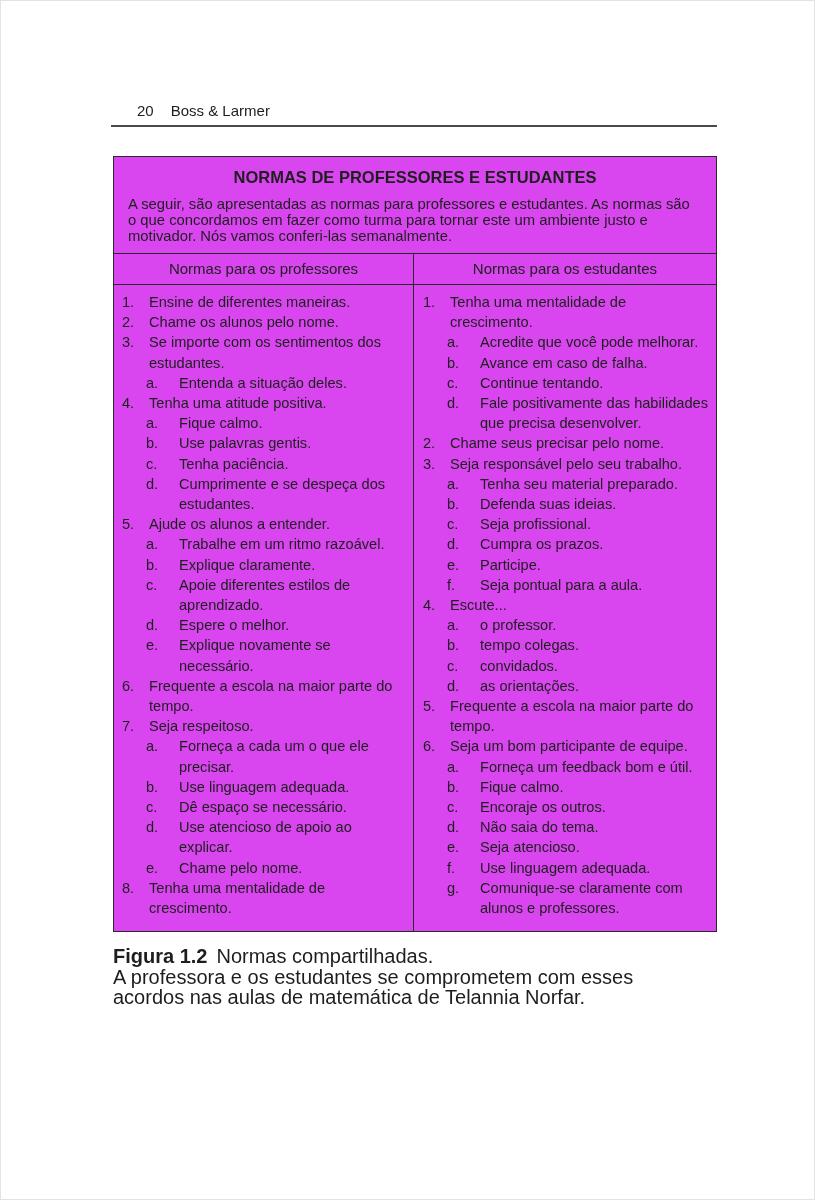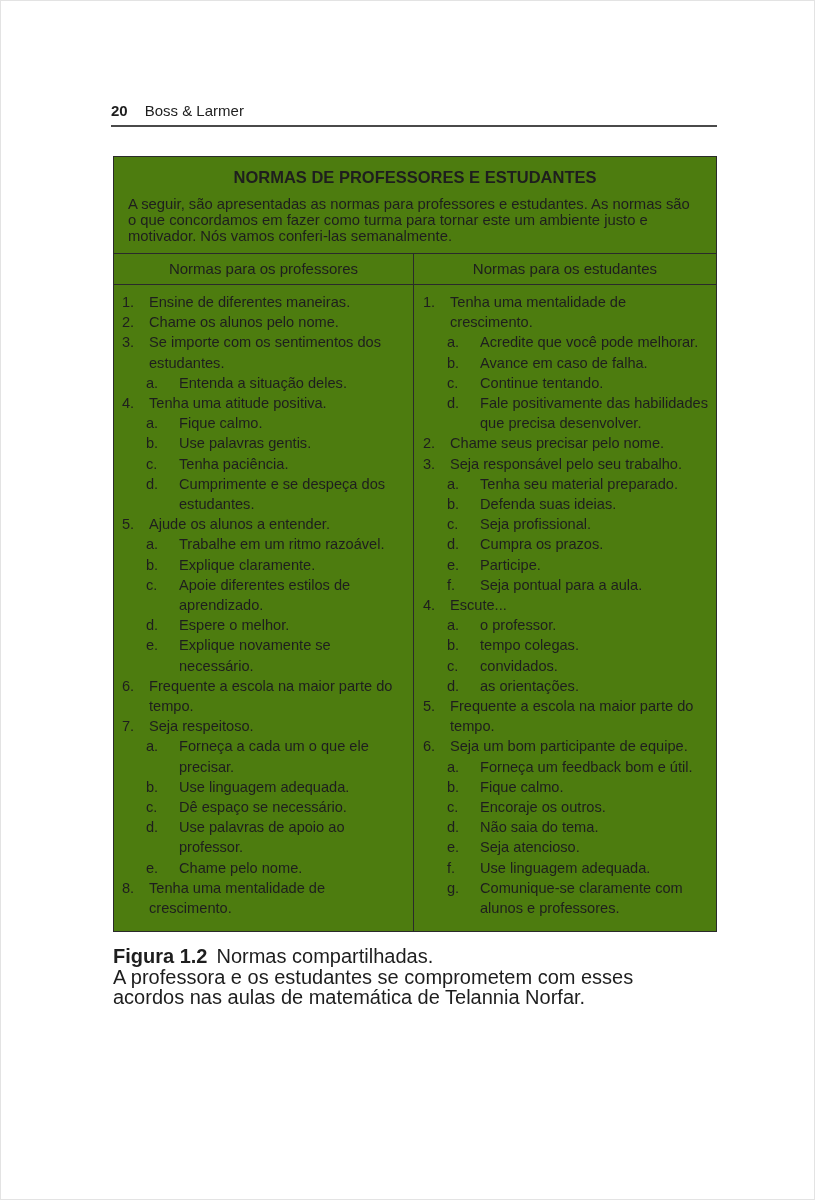--- a/index.html
+++ b/index.html
@@ -7,24 +7,24 @@
     position:relative;width:815px;height:1200px;background:#fff;
     border:1px solid #e3e3e3;box-sizing:border-box;
     font-family:"Liberation Sans","DejaVu Sans",sans-serif;color:#1e1e1e;
     overflow:hidden;
   }
   
   .running-head{
     position:absolute;left:110px;top:101px;width:606px;
     border-bottom:2px solid #4a4a4a;padding-bottom:6px;font-size:15px;
   }
-  .running-head .num{font-weight:bold;margin-right:17px;}
+  .running-head .num{font-weight:normal;margin-right:17px;margin-left:26px;}
   
   .content{position:absolute;left:112px;top:155px;width:604px;}
-  .norms-box{border:1.5px solid #2a2a2a;box-sizing:border-box;background:#4d7c0f;}
+  .norms-box{border:1.5px solid #2a2a2a;box-sizing:border-box;background:#d946ef;}
   .box-title{text-align:center;font-weight:bold;font-size:16.5px;padding:11px 10px 4px;}
   .box-intro{font-size:14.8px;line-height:16px;padding:5px 14px 9px;max-width:562px;}
   .cols{display:flex;}
   .cell-l{width:299px;box-sizing:border-box;}
   .cell-r{flex:1;border-left:1.5px solid #2a2a2a;box-sizing:border-box;}
   .cols.hdr{border-top:1.5px solid #2a2a2a;border-bottom:1.5px solid #2a2a2a;}
   .hdr .cell{font-weight:normal;font-size:15px;text-align:center;padding:6px 4px 7px;}
   .body .cell{padding:7px 4px 13px 8px;font-size:14.6px;line-height:20.2px;}
   .body .cell-r{padding-left:9px;}
   .row{display:flex;}
@@ -136,21 +136,21 @@
             <div class="row sub">
               <span class="m">b.</span>
               <span class="t">Use linguagem adequada.</span>
             </div>
             <div class="row sub">
               <span class="m">c.</span>
               <span class="t">Dê espaço se necessário.</span>
             </div>
             <div class="row sub">
               <span class="m">d.</span>
-              <span class="t">Use palavras de apoio ao professor.</span>
+              <span class="t">Use atencioso de apoio ao explicar.</span>
             </div>
             <div class="row sub">
               <span class="m">e.</span>
               <span class="t">Chame pelo nome.</span>
             </div>
             <div class="row item">
               <span class="m">8.</span>
               <span class="t">Tenha uma mentalidade de crescimento.</span>
             </div>
           </div>

